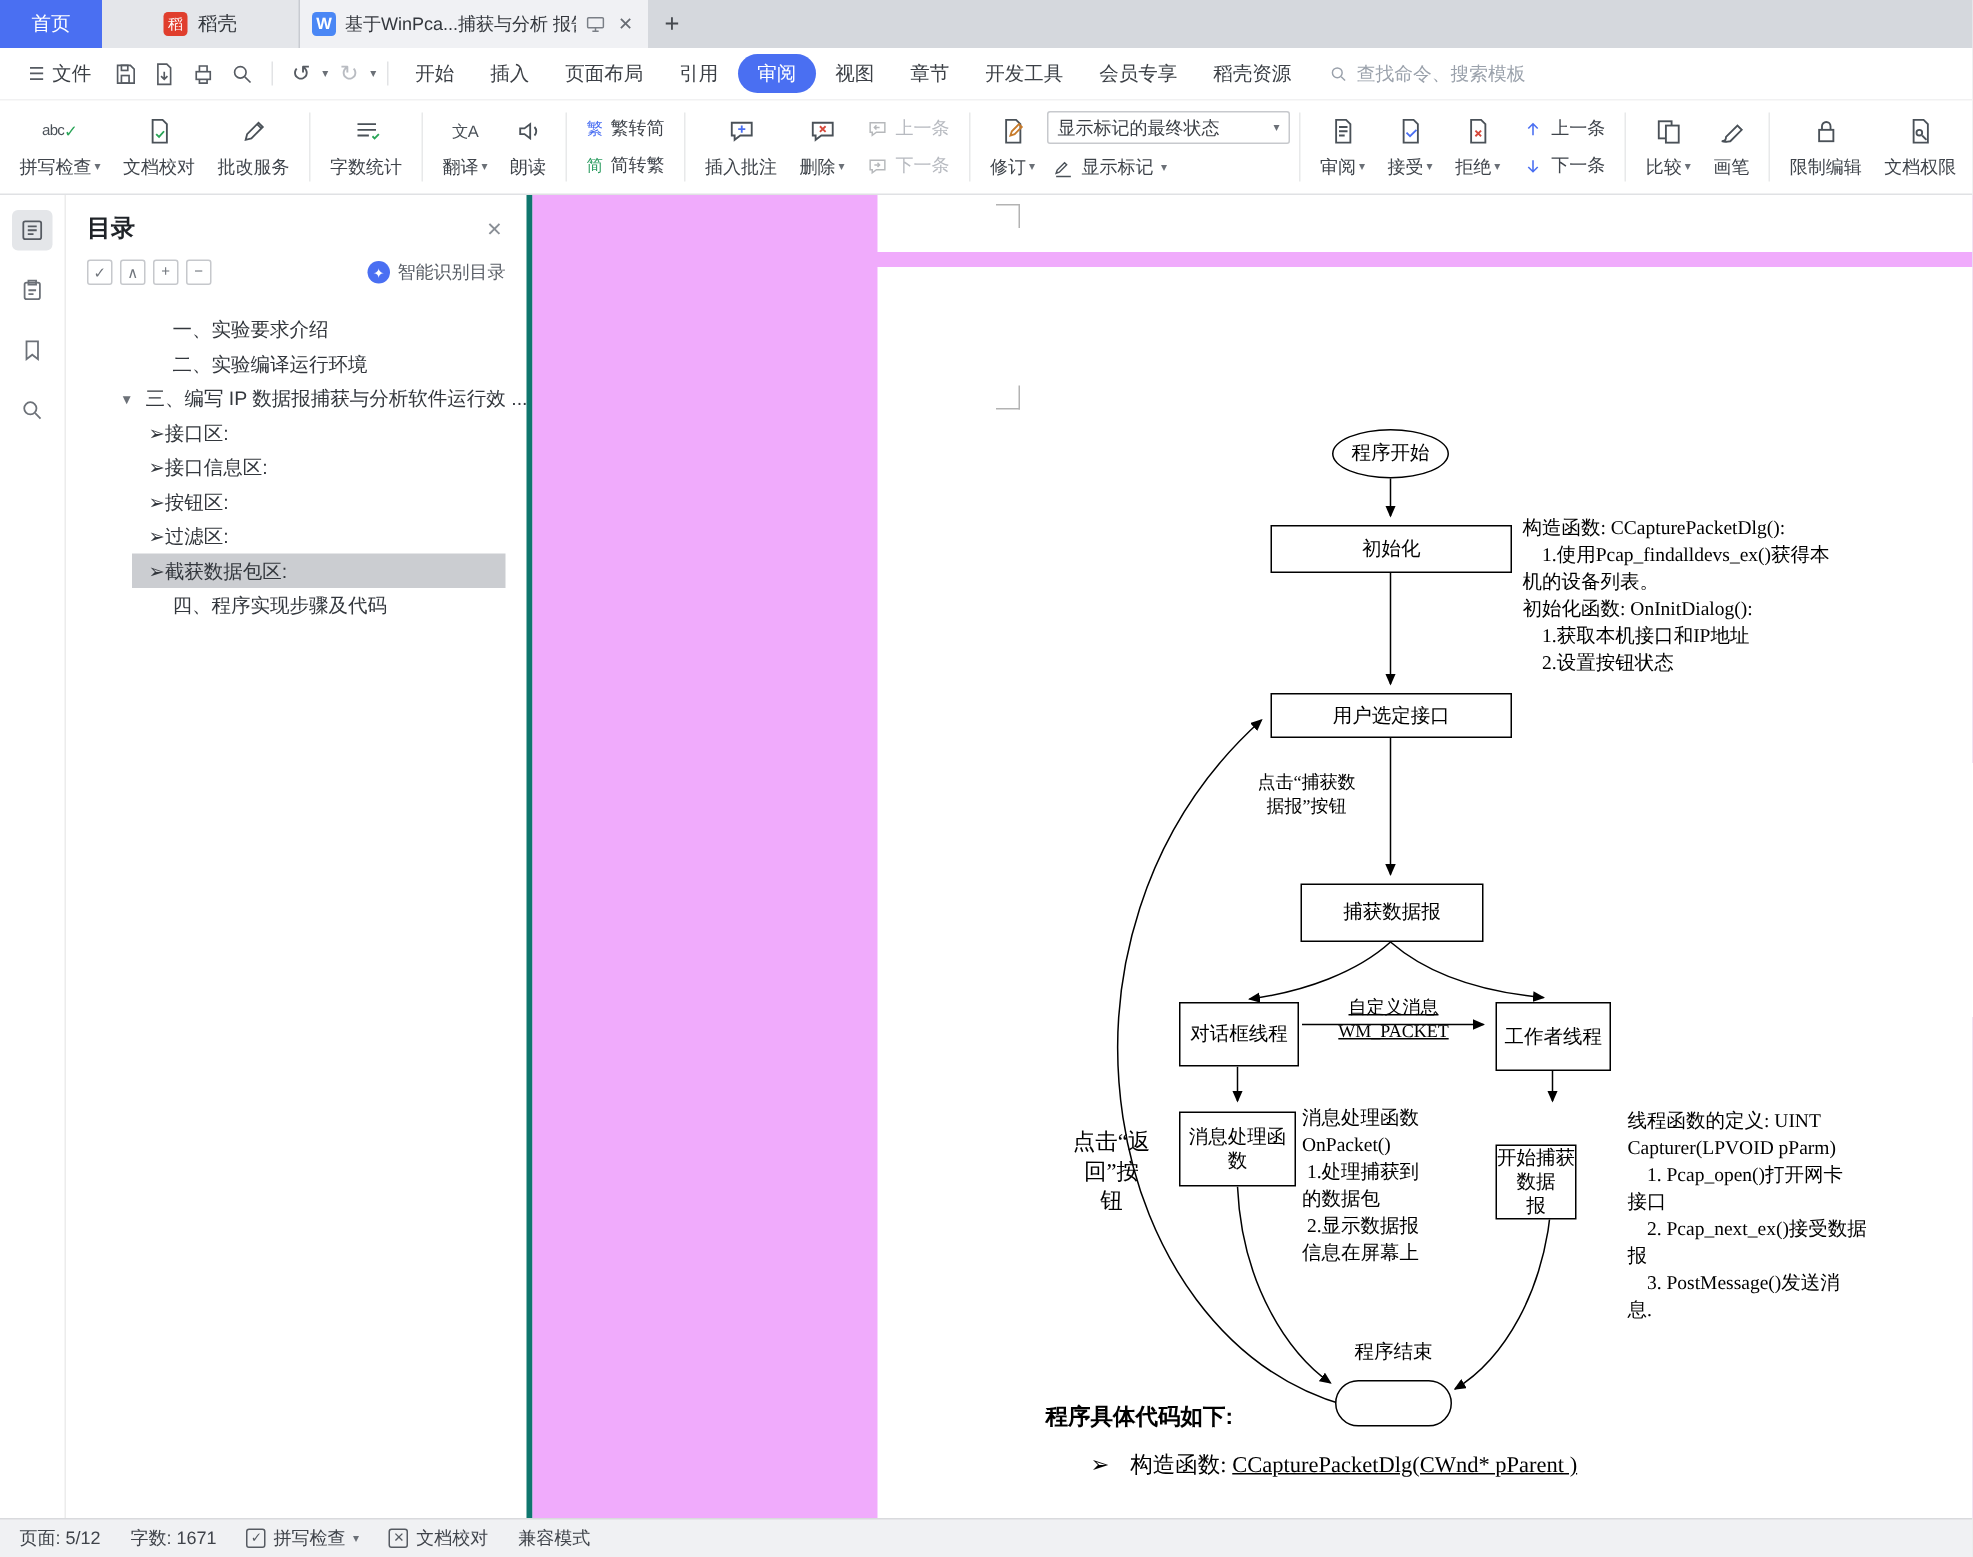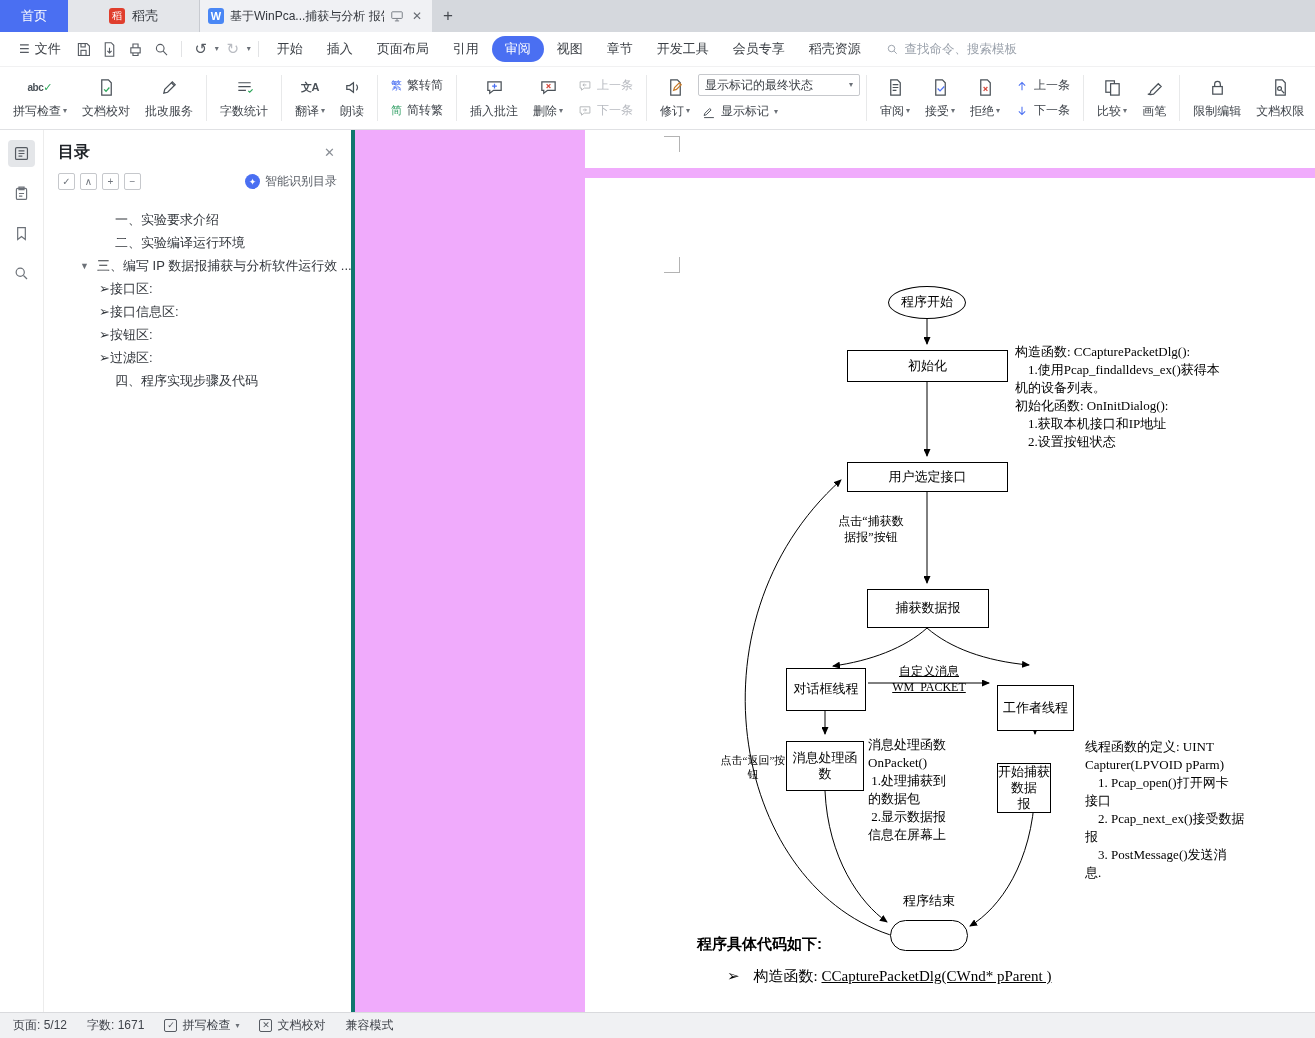--- a/index.html
+++ b/index.html
@@ -35,21 +35,21 @@
   .rb-btn { display:flex; flex-direction:column; align-items:center; justify-content:center; gap:4px; padding:3px 7px; border-radius:4px; height:56px; }
   .rb-ico { height:22px; display:flex; align-items:center; justify-content:center; }
   .rb-lbl { font-size:12px; color:#3f444b; display:flex; align-items:center; gap:2px; white-space:nowrap; }
   .rb-stack { display:flex; flex-direction:column; justify-content:center; gap:4px; height:56px; padding:0 3px; }
   .rb-srow { display:flex; align-items:center; gap:5px; font-size:12px; color:#3f444b; padding:2px 4px; white-space:nowrap; }
   .rb-srow.dis { color:#b7bac0; }
   .rb-srow.dis svg { opacity:.4; }
   .rb-sep { width:1px; height:46px; background:#e8e9ea; margin:0 5px; flex:0 0 1px; }
   .rb-col { display:flex; flex-direction:column; justify-content:center; gap:5px; height:56px; }
   .rb-select { width:162px; height:22px; border:1px solid #c7c9cd; border-radius:2px; background:#fff; display:flex; align-items:center; justify-content:space-between; padding:0 6px; font-size:12px; color:#3b3f45; white-space:nowrap; }
-  .ico-txt { font-size:10px; font-weight:bold; color:#4a5158; letter-spacing:-0.5px; }
+  .ico-txt { font-size:10px; font-weight:normal; color:#4a5158; letter-spacing:-0.5px; }
   .ico-char { font-size:11px; color:#4a6ff2; }
   .ico-char.g { color:#2f9e63; }
 
   
   .body-row { flex:1 1 auto; display:flex; min-height:0; }
   .icon-strip { width:44px; background:#fff; border-right:1px solid #ececec; display:flex; flex-direction:column; align-items:center; padding-top:10px; gap:13px; }
   .strip-btn { width:27px; height:27px; display:flex; align-items:center; justify-content:center; border-radius:4px; }
   .strip-btn.active { background:#e4e6e9; }
 
   .nav-pane { width:311px; background:#ffffff; border-right:4px solid #0f766e; display:flex; flex-direction:column; }
@@ -468,20 +468,23 @@
             <span>➢接口区:</span>
           </div>
         <div class="toc-row lvl2">
             <span>➢接口信息区:</span>
           </div>
         <div class="toc-row lvl2">
             <span>➢按钮区:</span>
           </div>
         <div class="toc-row lvl2">
             <span>➢过滤区:</span>
+          </div>
+        <div class="toc-row lvl2 sel">
+            <span>➢截获数据包区:</span>
           </div>
         <div class="toc-row">
             <span>四、程序实现步骤及代码</span>
           </div>
       </div>
     </aside>
 
     <main class="doc-area">
       <div class="page-prev">
         <span class="cmark cm-tr" style="left:79px; top:6px;"></span>
@@ -518,39 +521,39 @@
 机的设备列表。
 初始化函数: OnInitDialog():
     1.获取本机接口和IP地址
     2.设置按钮状态</div>
         <div class="fc-box" style="left:262px; top:284px; width:161px; height:30px;">用户选定接口</div>
         <div class="fc-label" style="left:240px; top:336px; width:92px;">点击“捕获数
 据报”按钮</div>
         <div class="fc-box" style="left:282px; top:411px; width:122px; height:39px;">捕获数据报</div>
         <div class="fc-box" style="left:201px; top:490px; width:80px; height:43px;">对话框线程</div>
         <div class="fc-label u" style="left:283px; top:486px; width:122px; font-size:12px;">自定义消息WM_PACKET</div>
-        <div class="fc-box" style="left:412px; top:490px; width:77px; height:46px;margin-top:17px;">工作者线程</div>
+        <div class="fc-box" style="left:412px; top:490px; width:77px; height:46px;">工作者线程</div>
         <div class="fc-box" style="left:201px; top:563px; width:78px; height:50px;">消息处理函数</div>
         <div class="fc-box" style="left:412px; top:585px; width:54px; height:50px;">开始捕获数据
 报</div>
         <div class="fc-note" style="left:283px; top:558px; width:112px;">消息处理函数
 OnPacket()
  1.处理捕获到
 的数据包
  2.显示数据报
 信息在屏幕上</div>
         <div class="fc-note" style="left:500px; top:560px; width:238px;">线程函数的定义: UINT
 Capturer(LPVOID pParm)
     1. Pcap_open()打开网卡
 接口
     2. Pcap_next_ex()接受数据
 报
     3. PostMessage()发送消
 息.</div>
-        <div class="fc-label" style="left:130px; top:575px; width:76px; font-size:11px;">点击“返回”按
+        <div class="fc-label" style="left:118px; top:575px; width:76px; font-size:15px;">点击“返回”按
 钮</div>
         <div class="fc-label" style="left:305px; top:715px; width:78px; font-size:13px;">程序结束</div>
         <div class="fc-box" style="left:305px; top:742px; width:78px; height:31px; border-radius:16px;"></div>
 
         <div class="code-intro" style="left:112px; top:757px; font-family:'Liberation Sans',sans-serif;">程序具体代码如下:</div>
         <div class="code-bullet serif" style="left:142px; top:789px;">
           <span>➢</span>
           <span><span>构造函数: </span><span class="u">CCapturePacketDlg(CWnd* pParent )</span></span>
         </div>
       </div>

